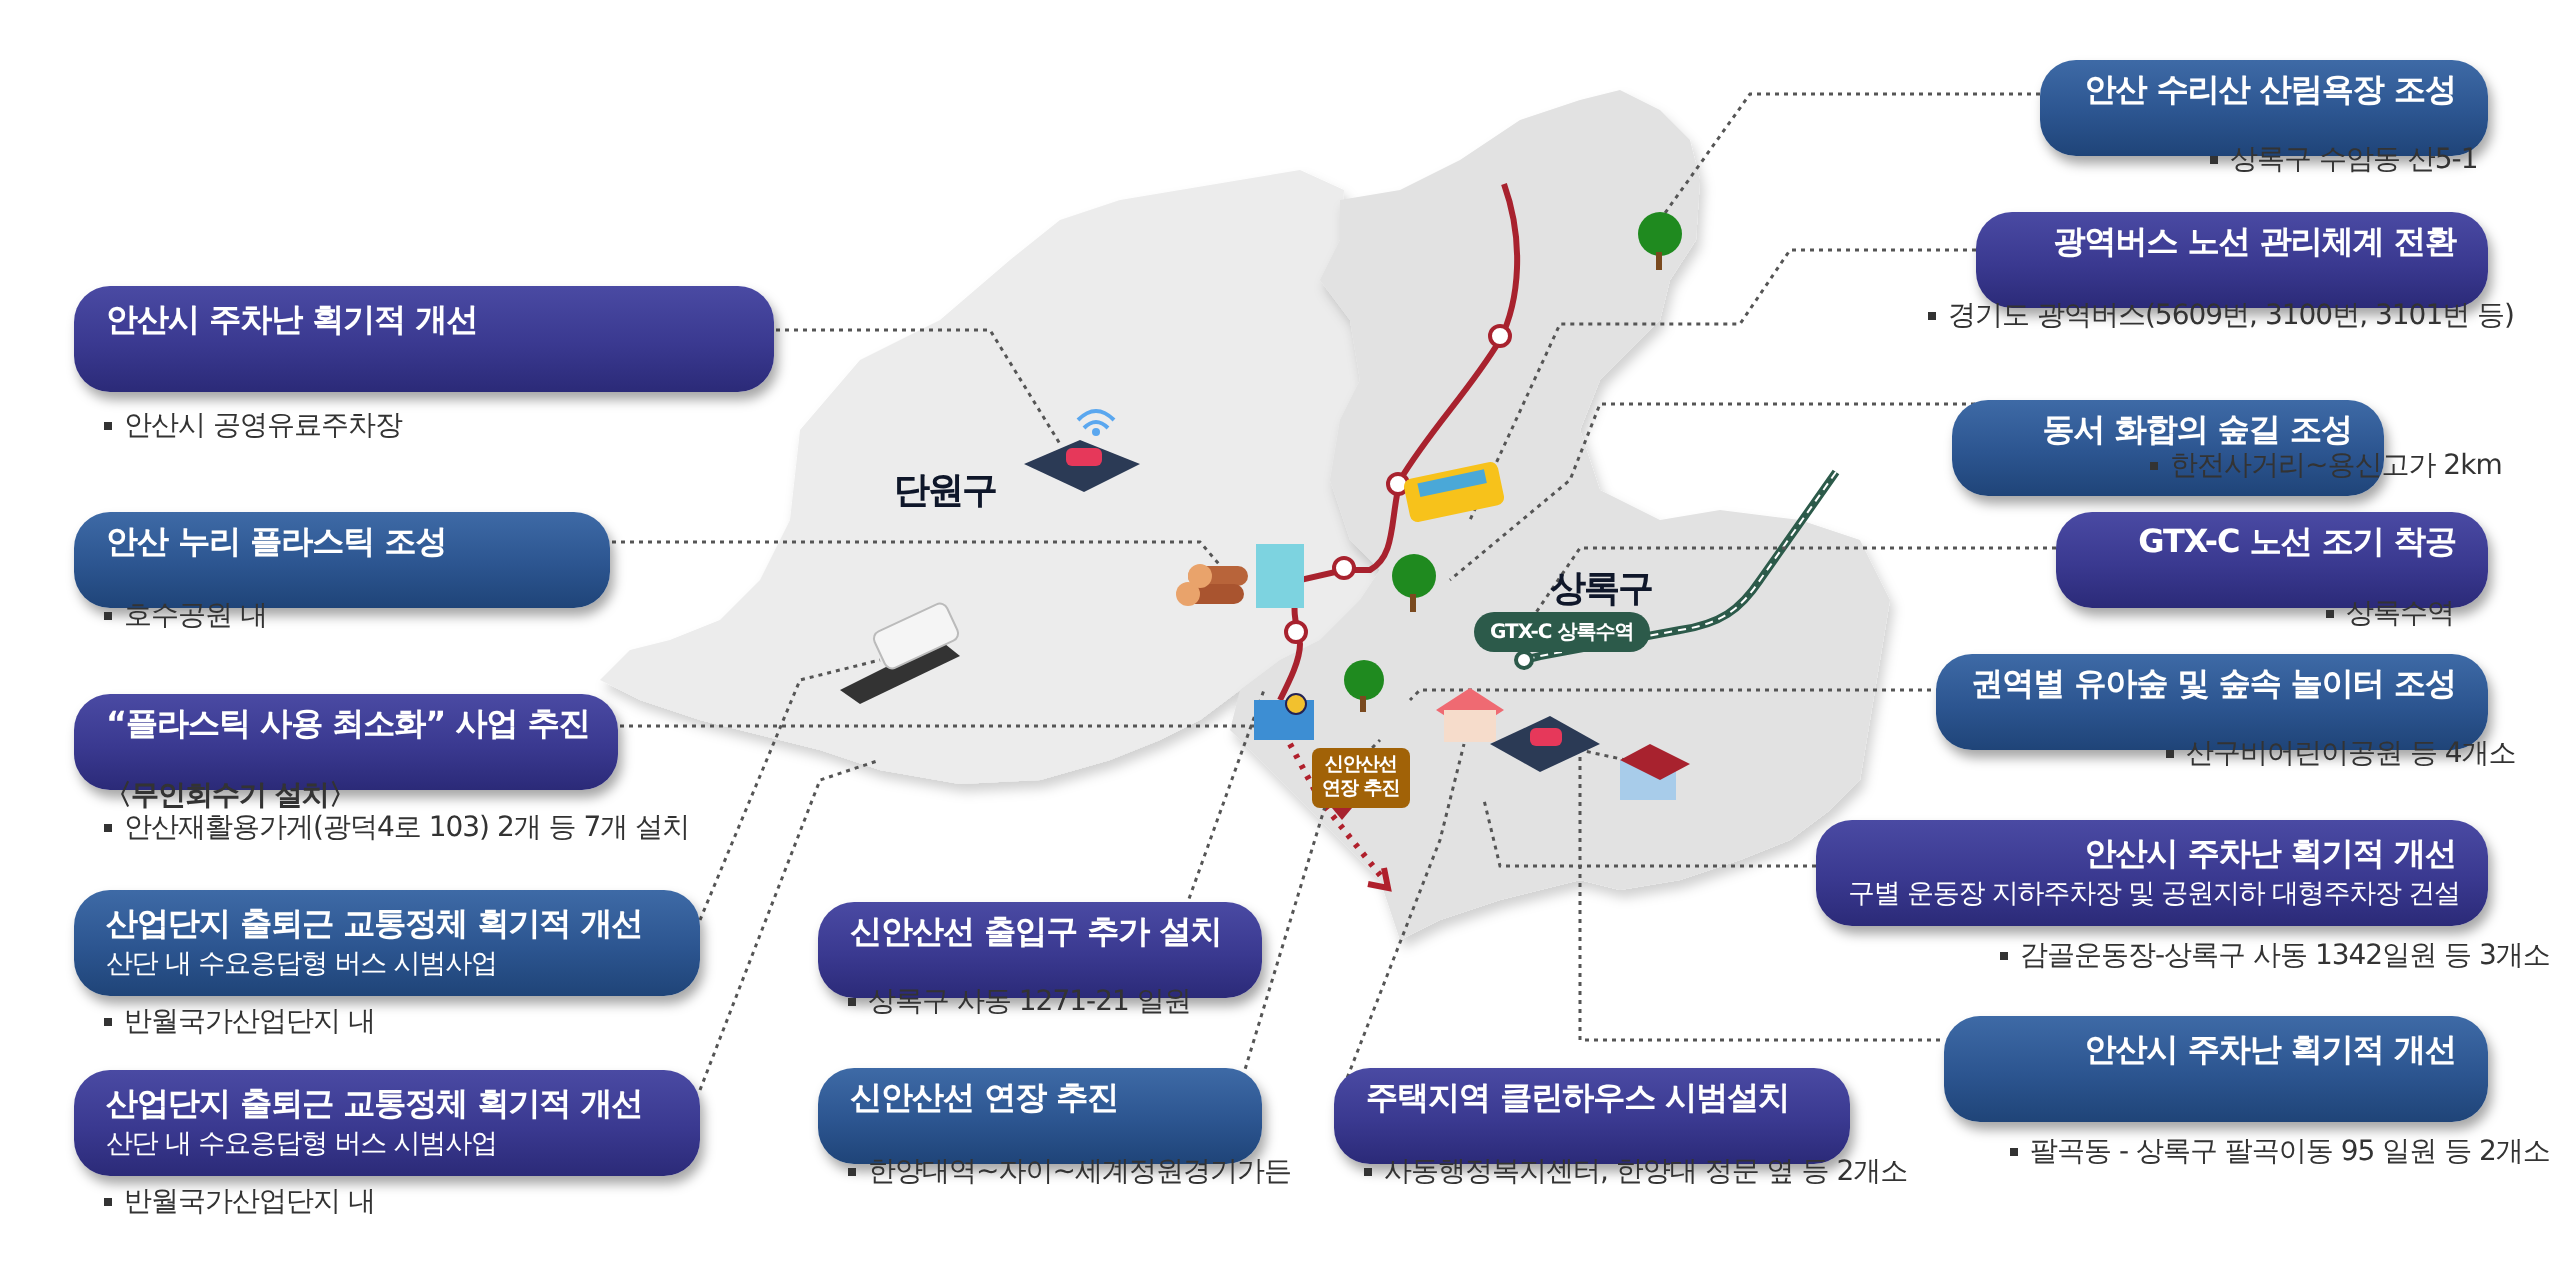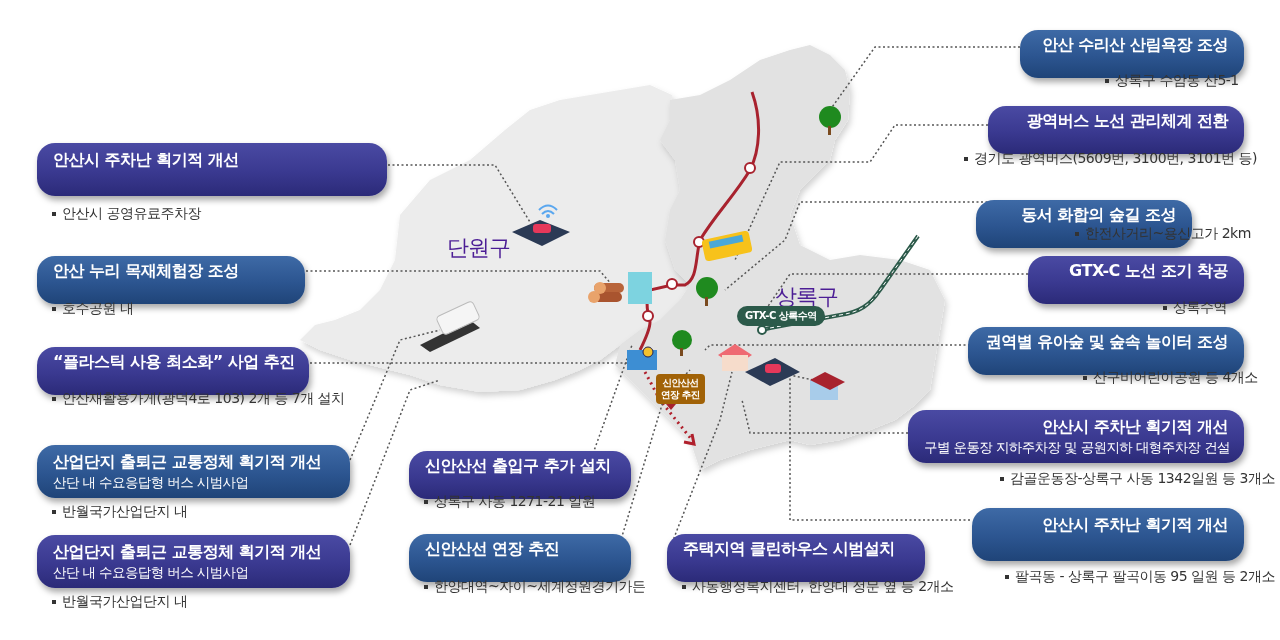--- a/index.html
+++ b/index.html
@@ -20,21 +20,21 @@
   .box.purple { background: linear-gradient(180deg, #4a4aa3 0%, #3a3990 55%, #2b2a78 100%); }
   .box .title { font-weight: bold; font-size: 16px; line-height: 22px; letter-spacing: -0.5px; }
   .box .sub { font-size: 13.5px; line-height: 19px; letter-spacing: -0.6px; }
   .box.single { height: 48px; padding-top: 4px; }
   .box.right-align { text-align: right; }
 
   .note { position: absolute; font-size: 14px; color: #333; white-space: nowrap; letter-spacing: -0.5px; }
   .note .bullet { display: inline-block; width: 4px; height: 4px; background: #333; margin-right: 6px; vertical-align: middle; }
   .note .line { display: block; line-height: 16px; }
 
-  .district { position: absolute; font-size: 22px; font-weight: normal; color: #4c1d95; letter-spacing: -1px; }
+  .district { position: absolute; font-size: 18px; font-weight: bold; color: #0f172a; letter-spacing: -1px; }
   .pill-gtx {
     position: absolute; background: #2c5a4a; color: #fff; font-size: 10px; font-weight: bold;
     border-radius: 10px; padding: 3px 8px; letter-spacing: -0.5px;
   }
   .callout-red {
     position: absolute; background: #a16207; color: #fff; font-size: 9.5px; font-weight: bold;
     border-radius: 4px; padding: 3px 5px; text-align: center; line-height: 12px; letter-spacing: -0.5px;
   }
   .callout-red:after {
     content: ""; position: absolute; left: 10px; bottom: -6px;
@@ -156,30 +156,31 @@
 </div>
 
 <div class="box purple" style="left:37px; top:143px; width:350px; height:53px;">
   <div class="title">안산시 주차난 획기적 개선</div>
 </div>
 <div class="note" style="left:52px; top:205px;">
   <span class="line"><span class="bullet"></span><span>안산시 공영유료주차장</span></span>
 </div>
 
 <div class="box blue single" style="left:37px; top:256px; width:268px;">
-  <div class="title">안산 누리 목재체험장 조성</div>
+  <div class="title">안산 누리 플라스틱 조성</div>
 </div>
 <div class="note" style="left:52px; top:300px;">
   <span class="line"><span class="bullet"></span><span>호수공원 내</span></span>
 </div>
 
 <div class="box purple single" style="left:37px; top:347px; width:272px;">
   <div class="title">“플라스틱 사용 최소화” 사업 추진</div>
 </div>
 <div class="note" style="left:52px; top:390px;">
+  <span class="line" style="font-weight:bold;">〈무인회수기 설치〉</span>
   <span class="line"><span class="bullet"></span><span>안산재활용가게(광덕4로 103) 2개 등 7개 설치</span></span>
 </div>
 
 <div class="box blue" style="left:37px; top:445px; width:313px; height:53px;">
   <div class="title">산업단지 출퇴근 교통정체 획기적 개선</div>
   <div class="sub">산단 내 수요응답형 버스 시범사업</div>
 </div>
 <div class="note" style="left:52px; top:503px;">
   <span class="line"><span class="bullet"></span><span>반월국가산업단지 내</span></span>
 </div>

